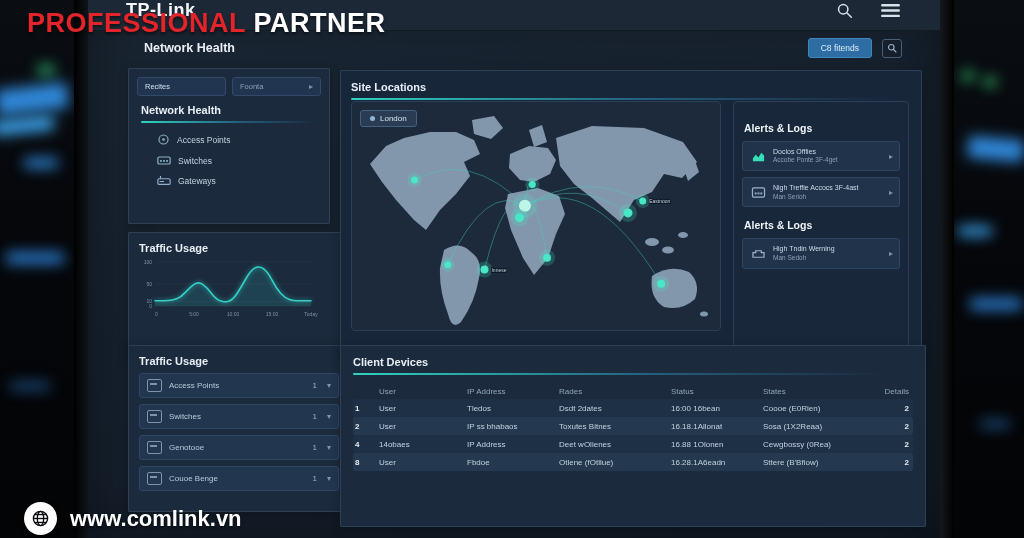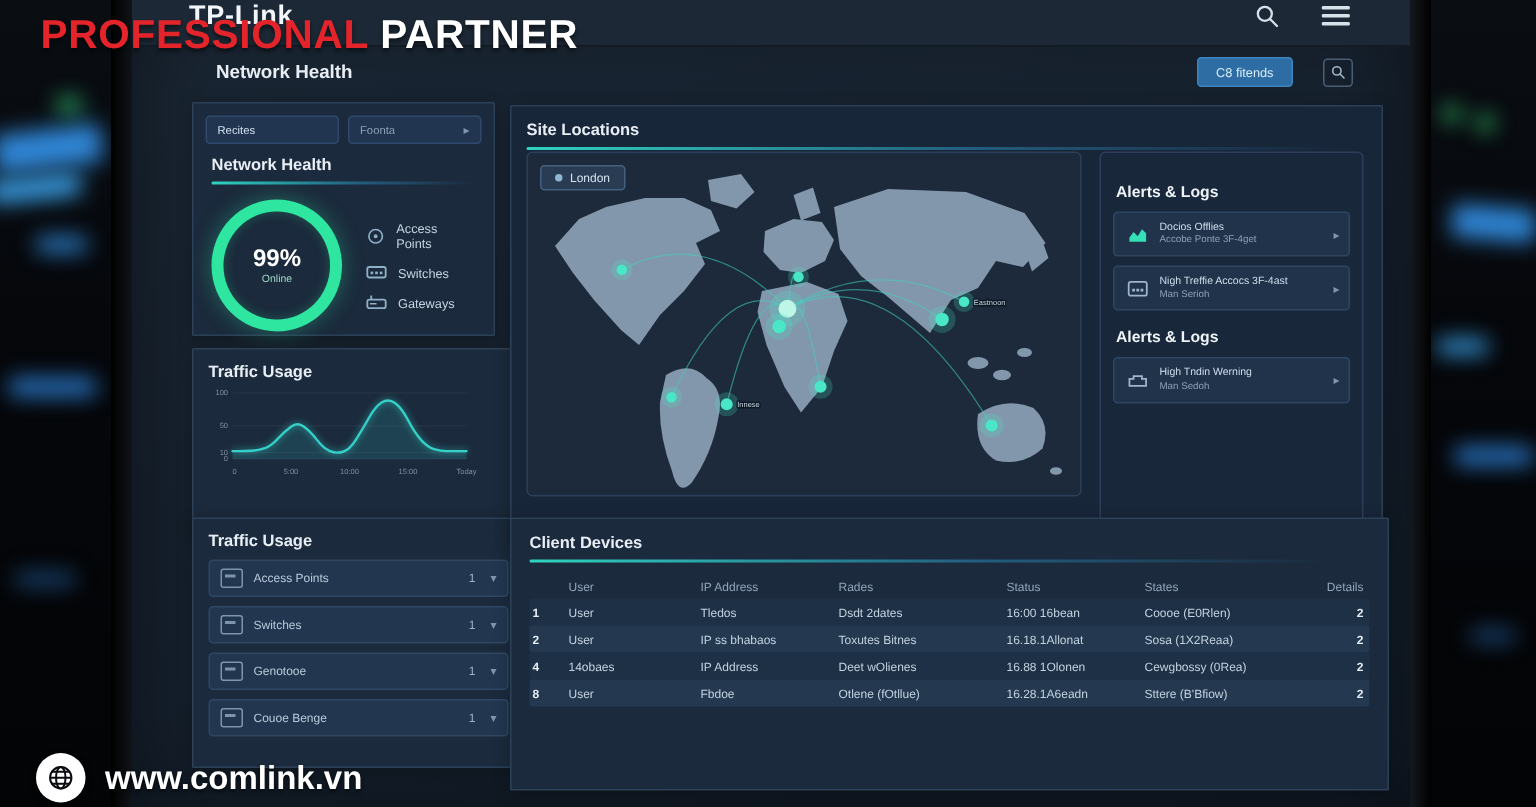--- a/index.html
+++ b/index.html
@@ -27,21 +27,21 @@
   
   .topbar{position:absolute;left:0;top:0;right:0;height:30px;background:#1c2835;
     border-bottom:1px solid rgba(0,0,0,.35);display:flex;align-items:flex-start;}
   .logo{margin-left:38px;font-size:18px;font-weight:800;color:#f3f7fb;letter-spacing:.5px;}
   .topbar-icons{margin-left:auto;margin-right:40px;display:flex;gap:26px;align-items:center;}
   .icon-btn{width:20px;height:20px;display:flex;align-items:center;justify-content:center;cursor:pointer;}
 
   
   .subheader{position:absolute;left:0;top:32px;right:0;height:32px;display:flex;align-items:center;}
   .page-title{margin-left:56px;font-size:12.5px;color:#e8eef5;font-weight:600;}
-  .sub-actions{margin-left:auto;margin-right:38px;display:flex;gap:20px;align-items:center;}
+  .sub-actions{margin-left:auto;margin-right:38px;display:flex;gap:10px;align-items:center;}
   .devices-btn{background:#2d6da4;color:#d9ecf8;font-size:8.5px;padding:4px 12px;border-radius:3px;
     border:1px solid #3d86bf;cursor:pointer;}
   .mini-search{width:18px;height:17px;border:1px solid #4a5f75;border-radius:3px;display:flex;
     align-items:center;justify-content:center;cursor:pointer;}
 
   
   .card{position:absolute;background:#1b2a3c;border:1px solid #2c4157;border-radius:1px;
     box-shadow:0 2px 10px rgba(0,0,0,.25);}
   .card-title{color:#e8eef5;font-weight:700;font-size:11px;}
   .underline{height:2px;background:linear-gradient(90deg,#2fd3c0,rgba(47,160,210,.45) 55%,rgba(47,160,210,0));
@@ -196,24 +196,20 @@
           </div>
         <div class="nh-tab dim">
             <span>Foonta</span>
             <span class="chev">▸</span>
           </div>
       </div>
       <div class="nh-body">
         <div class="card-title">Network Health</div>
         <div class="underline"></div>
         <div class="nh-row">
-          <div class="donut">
-            <div class="pct">99%</div>
-            <div class="lbl">Online</div>
-          </div>
           <div class="dev-list">
             <div class="dev-item">
               <svg width="13" height="13" viewBox="0 0 16 16">
                   <circle cx="8" cy="8" r="5.6" fill="none" stroke="#8fb0c6" stroke-width="1.4"></circle>
                   <circle cx="8" cy="8" r="1.6" fill="#8fb0c6"></circle>
                 </svg>
               <span>Access Points</span>
             </div>
             <div class="dev-item">
               <svg width="14" height="11" viewBox="0 0 16 12">

